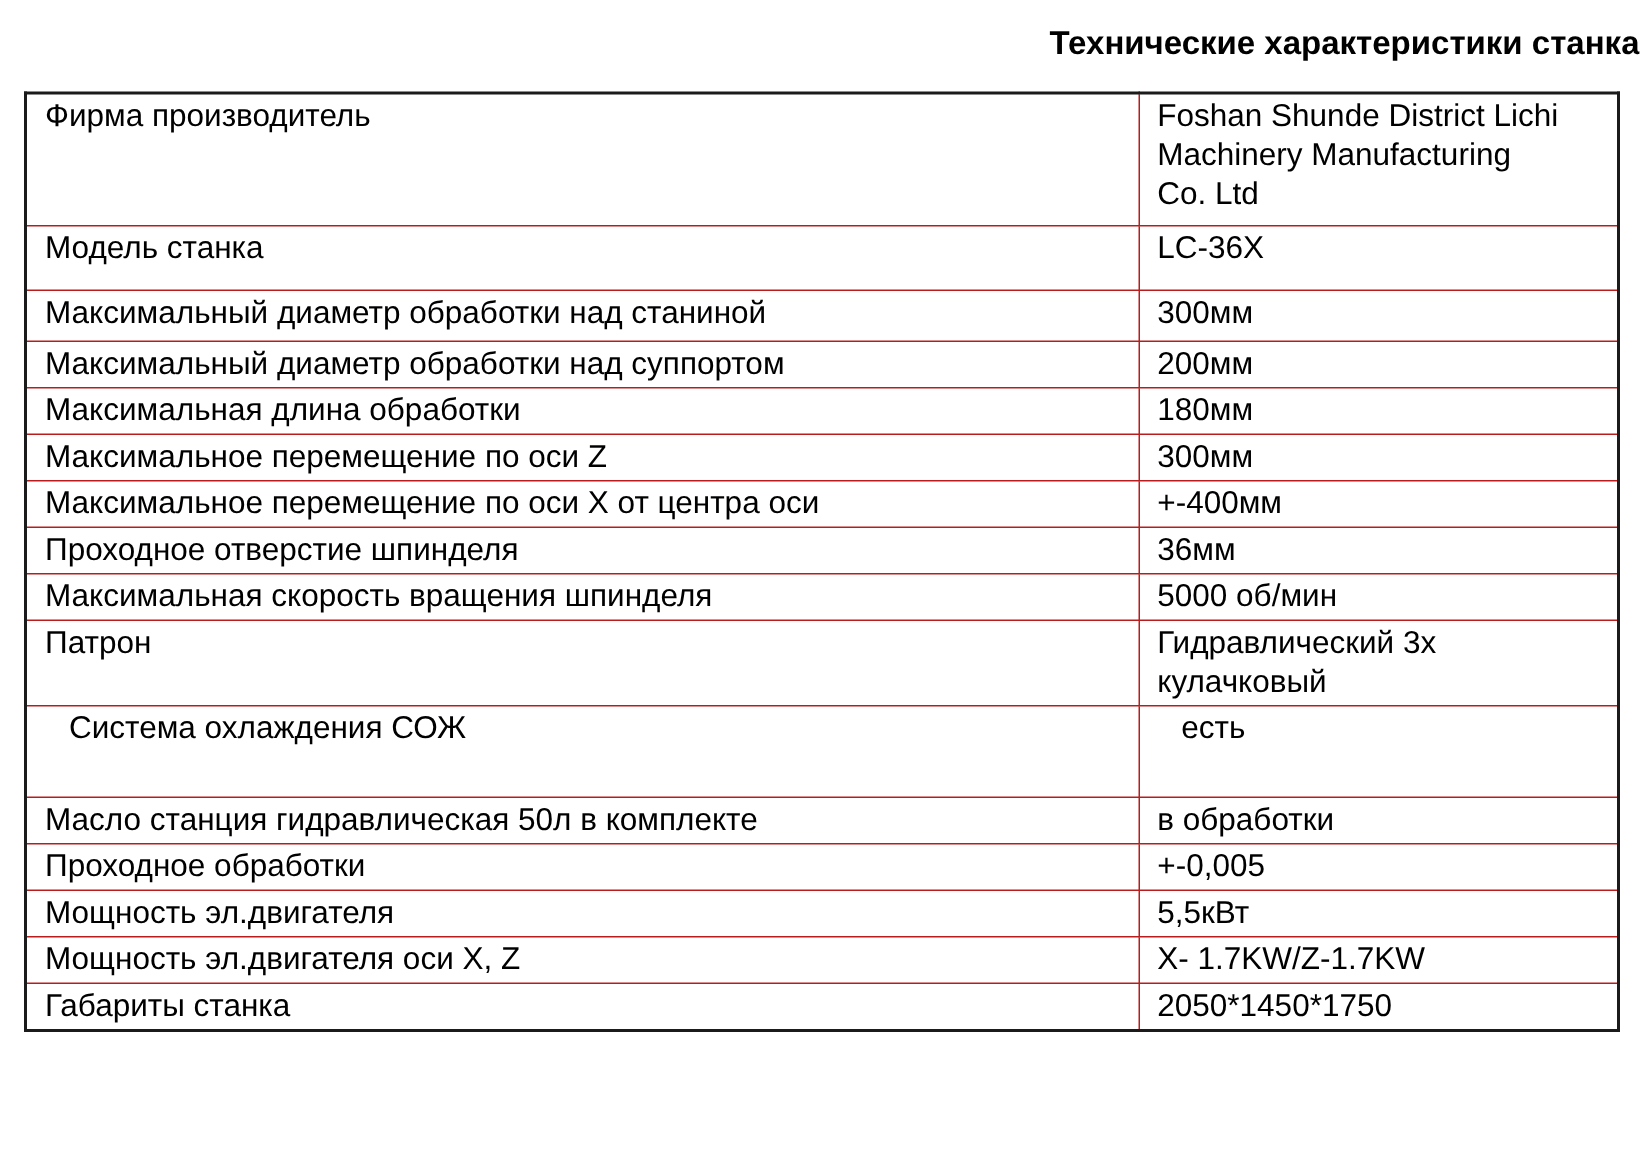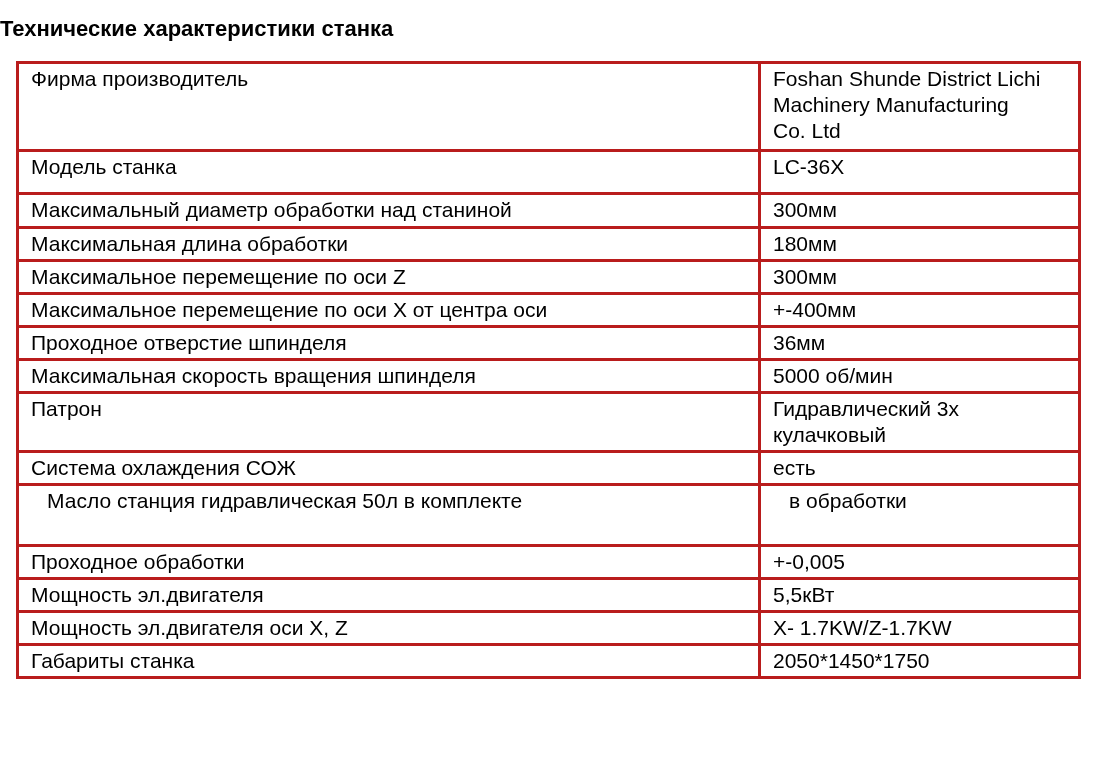--- a/index.html
+++ b/index.html
@@ -12,38 +12,38 @@
     font-family: "Liberation Sans", sans-serif;
     color: #000000;
     overflow: hidden;
   }
   .page {
     width: 1093px;
     height: 768px;
     background: #ffffff;
   }
   .doc-title {
-    text-align: left;
+    text-align: right;
     font-weight: bold;
     font-size: 22px;
     line-height: 26px;
     padding-top: 16px;
     margin: 0 0 19px 0;
   }
   table.spec-table {
     border-collapse: collapse;
     table-layout: fixed;
     margin-left: 16px;
     width: 1062px;
     border: 2px solid #1b1b1b;
   }
   table.spec-table col.c-label { width: 742px; }
   table.spec-table col.c-value { width: 320px; }
   table.spec-table td {
-    border: 3px solid #b91c1c;
+    border: 1px solid #b91c1c;
     vertical-align: top;
     font-size: 21px;
     line-height: 26px;
     padding: 2px 10px 2px 12px;
   }
   td.value-cell {
     white-space: pre-line;
     padding-left: 10px;
   }
   
@@ -78,20 +78,24 @@
 Machinery Manufacturing
 Co. Ltd</td>
         </tr>
         <tr>
           <td class="label-cell">Модель станка</td>
           <td class="value-cell">LC-36X</td>
         </tr>
         <tr>
           <td class="label-cell">Максимальный диаметр обработки над станиной</td>
           <td class="value-cell">300мм</td>
+        </tr>
+        <tr>
+          <td class="label-cell">Максимальный диаметр обработки над суппортом</td>
+          <td class="value-cell">200мм</td>
         </tr>
         <tr>
           <td class="label-cell">Максимальная длина обработки</td>
           <td class="value-cell">180мм</td>
         </tr>
         <tr>
           <td class="label-cell">Максимальное перемещение по оси Z</td>
           <td class="value-cell">300мм</td>
         </tr>
         <tr>

